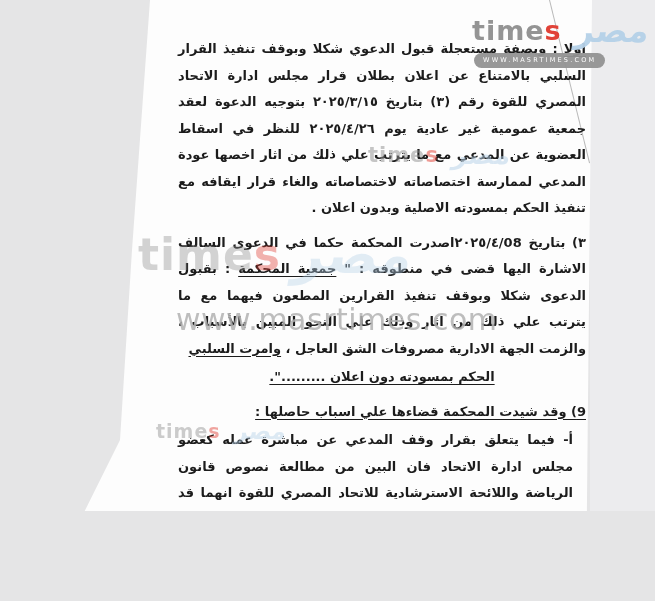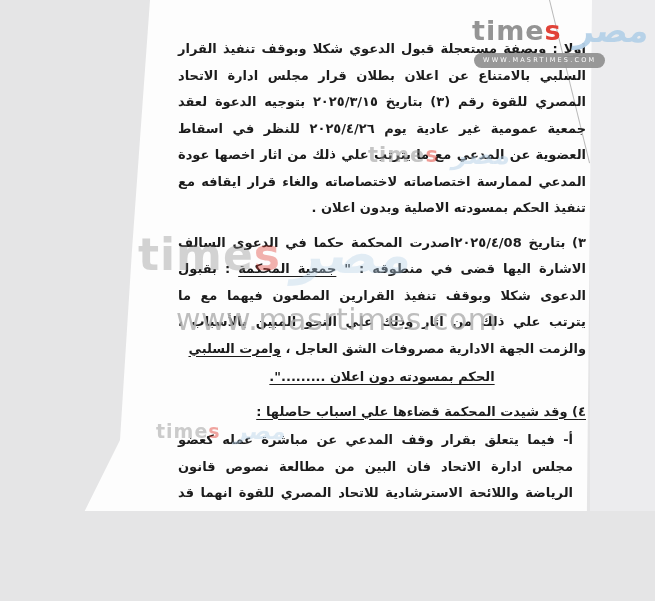--- a/index.html
+++ b/index.html
@@ -94,21 +94,21 @@
   <div class="right-strip"></div>
 
   <div class="page">
     <div class="crease"></div>
   </div>
 
   <div class="doc-body">
       <div class="para"><span class="u">اولا</span><span> : وبصفة مستعجلة قبول الدعوي شكلا وبوقف تنفيذ القرار السلبي بالامتناع عن اعلان بطلان قرار مجلس ادارة الاتحاد المصري للقوة رقم (٣) بتاريخ ٢٠٢٥/٣/١٥ بتوجيه الدعوة لعقد جمعية عمومية غير عادية يوم ٢٠٢٥/٤/٢٦ للنظر في اسقاط العضوية عن المدعي مع ما يترتب علي ذلك من اثار اخصها عودة المدعي لممارسة اختصاصاته لاختصاصاته والغاء قرار ايقافه مع تنفيذ الحكم بمسودته الاصلية وبدون اعلان .</span></div>
       <div class="para tight"><span>٣) بتاريخ ٢٠٢٥/٤/08اصدرت المحكمة حكما في الدعوى السالف الاشارة اليها قضى في منطوقه : " </span><span class="u">جمعية المحكمة</span><span> : بقبول الدعوى شكلا وبوقف تنفيذ القرارين المطعون فيهما مع ما يترتب علي ذلك من اثار وذلك علي النحو المبين بالأسباب ، والزمت الجهة الادارية مصروفات الشق العاجل ، </span><span class="u">وامرت السلبي</span></div>
       <div class="para center"><span class="u">الحكم بمسودته دون اعلان .........".</span></div>
-      <div class="para tight"><span class="u">٤) وقد شيدت المحكمة قضاءها علي اسباب حاصلها :</span></div>
+      <div class="para tight"><span class="u">9) وقد شيدت المحكمة قضاءها علي اسباب حاصلها :</span></div>
       <div class="para list"><span>أ- فيما يتعلق بقرار وقف المدعي عن مباشرة عمله كعضو مجلس ادارة الاتحاد فان البين من مطالعة نصوص قانون الرياضة واللائحة الاسترشادية للاتحاد المصري للقوة انهما قد جاء خلوا من أي نص يخول مجلس ادارة الاتحاد سلطة وقف عضو مجلس الادارة المنتخب من قبل الجمعية العمومية عن ممارسة صلاحياته المقررة له قانونا .......... الامر الذي يكون معه قرار وقف المدعي عن مباشرة عمله .......... قد جاء مخالفا للقانون .</span></div>
     </div>
 
   <div class="page-number">٢</div>
 
   <div class="wm wm-logo wm1">
     <span class="wm-latin"><span>time</span><span class="wm-s">s</span></span>
     <span class="wm-arabic">مصر</span>
   </div>
   <div class="wm pill wm1-pill">WWW.MASRTIMES.COM</div>

